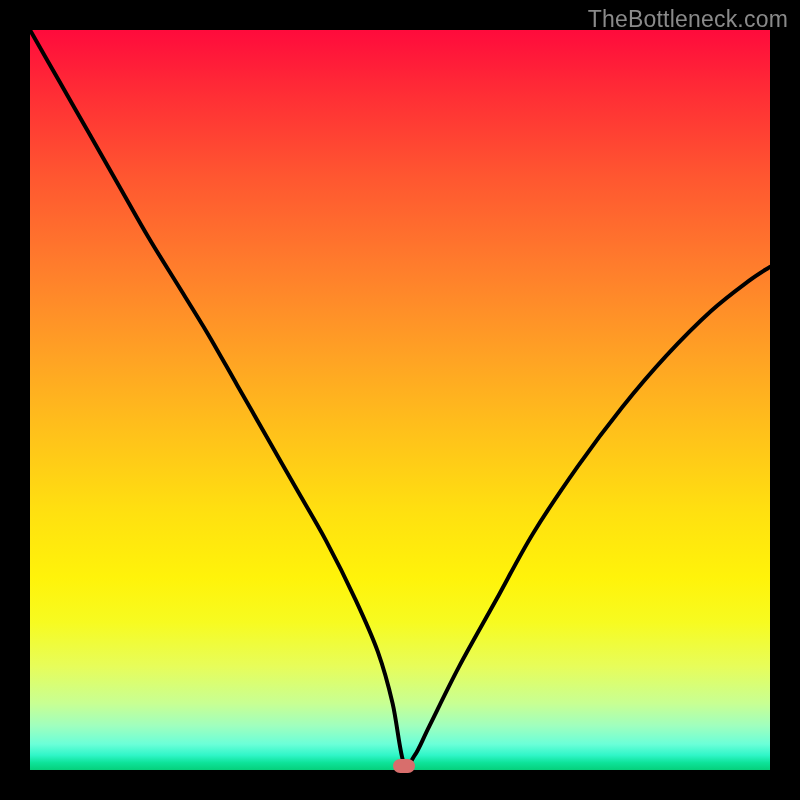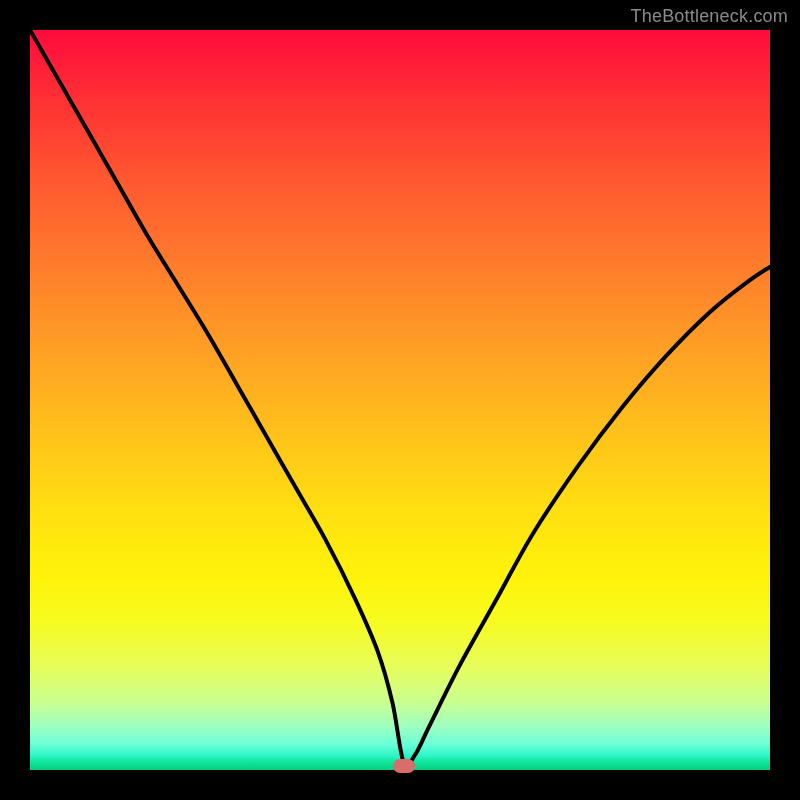--- a/index.html
+++ b/index.html
@@ -53,21 +53,21 @@
     height: 14px;
     background: #d86e6c;
     border-radius: 7px;
     transform: translate(-50%, -50%);
   }
   .watermark {
     position: absolute;
     top: 6px;
     right: 12px;
     font-family: Arial, Helvetica, sans-serif;
-    font-size: 18px;
+    font-size: 23px;
     color: #8a8a8a;
     letter-spacing: 0.2px;
   }
 </style>
 </head>
 <body>
 
 <div class="chart-container">
   <div class="plot-area">
     <svg class="curve" viewBox="0 0 740 740" preserveAspectRatio="none">

